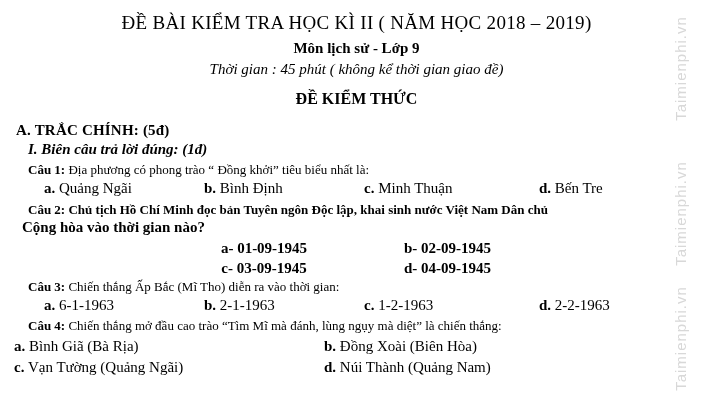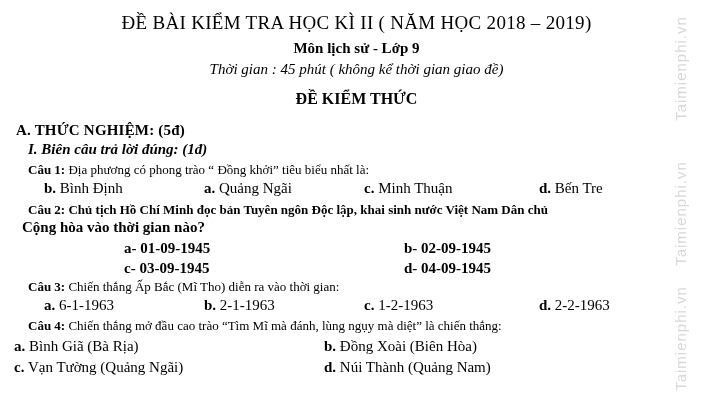--- a/index.html
+++ b/index.html
@@ -116,21 +116,21 @@
 
   .dates {
     margin-left: 110px;
     font-size: 15px;
     font-weight: bold;
   }
   .dates .drow {
     display: flex;
     line-height: 1.35;
   }
-  .dates .dcell:nth-child(1) { width: 280px; }
+  .dates .dcell:nth-child(1) { width: 280px; text-align: center; }
 
   .pairs {
     font-size: 15px;
   }
   .pairs .prow {
     display: flex;
     line-height: 1.45;
   }
   .pairs .pcell:nth-child(1) { width: 310px; }
   .pairs .k { font-weight: bold; }
@@ -142,30 +142,30 @@
 
   <div class="watermark wm1">Taimienphi.vn</div>
   <div class="watermark wm2">Taimienphi.vn</div>
   <div class="watermark wm3">Taimienphi.vn</div>
 
   <div class="title">ĐỀ BÀI KIỂM TRA HỌC KÌ II ( NĂM HỌC 2018 – 2019)</div>
   <div class="subtitle">Môn lịch sử  -  Lớp 9</div>
   <div class="timeline">Thời gian : 45 phút ( không kể thời gian giao đề)</div>
   <div class="official">ĐỀ KIỂM THỨC</div>
 
-  <div class="section-head">A. THỨC NGHIỆM: (5đ)</div>
+  <div class="section-head">A. TRẮC CHÍNH: (5đ)</div>
   <div class="section-sub">I. Biên câu trả lời đúng: (1đ)</div>
 
   <div class="q">
     <span class="lbl">Câu 1:</span>
     <span>Địa phương có phong trào “ Đồng khởi” tiêu biểu nhất là:</span>
   </div>
   <div class="opts row4">
+    <span class="opt"><span class="k">a.</span> <span>Quảng Ngãi</span></span>
     <span class="opt"><span class="k">b.</span> <span>Bình Định</span></span>
-    <span class="opt"><span class="k">a.</span> <span>Quảng Ngãi</span></span>
     <span class="opt"><span class="k">c.</span> <span>Minh Thuận</span></span>
     <span class="opt"><span class="k">d.</span> <span>Bến Tre</span></span>
   </div>
 
   <div class="q bold-all">
     <span class="lbl">Câu 2:</span>
     <span>Chủ tịch Hồ Chí Minh đọc bản Tuyên ngôn Độc lập, khai sinh nước Việt Nam Dân chủ</span>
   </div>
   <div class="cont">Cộng hòa vào thời gian nào?</div>
   <div class="dates">

